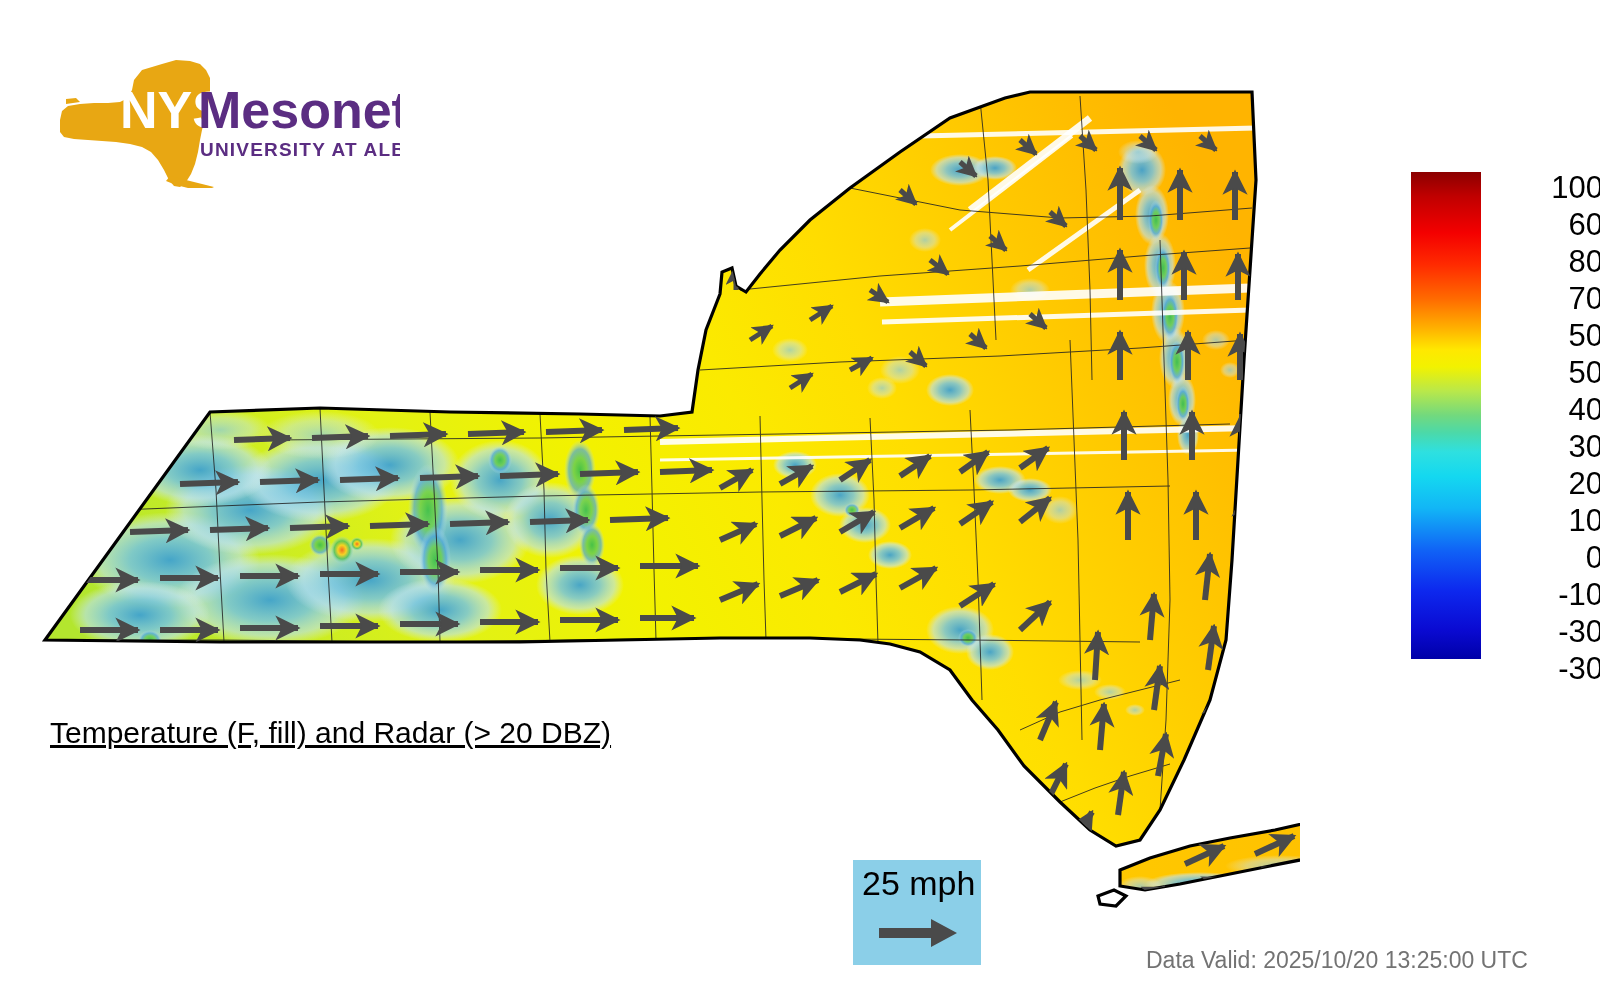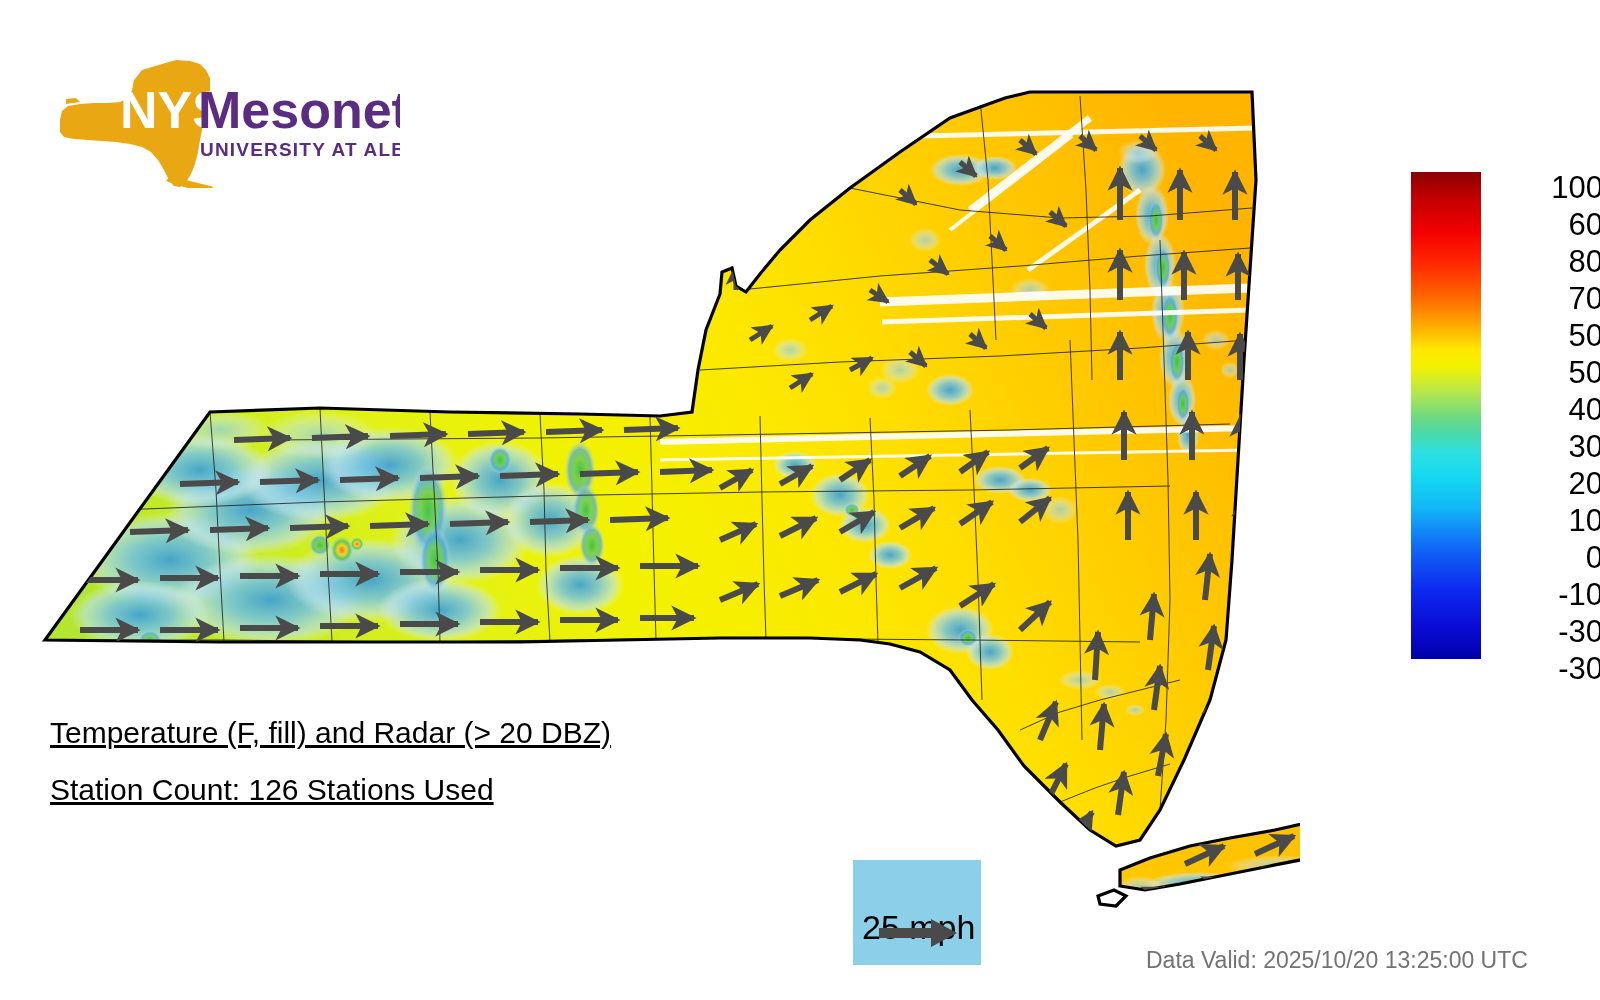--- a/index.html
+++ b/index.html
@@ -87,21 +87,20 @@
   
   #wind-legend {
     position: absolute; left: 853px; top: 860px;
     width: 128px; height: 105px;
     background: #8bcfe8;
   }
   #wind-legend-label {
     position: absolute; left: 9px; top: 4px;
     font-size: 34px; line-height: 38px; color: #000;
     white-space: nowrap;
-    margin-top: 44px;
   }
   #wind-legend-arrow {
     position: absolute; left: 26px; top: 56px;
     width: 80px; height: 34px;
   }
 
   
   #data-valid {
     position: absolute; left: 1146px; top: 948px;
     font-size: 23px; line-height: 24px;
@@ -509,21 +508,20 @@
     <div class="cb-tick" style="top:347px">10</div>
     <div class="cb-tick" style="top:384px">0</div>
     <div class="cb-tick" style="top:421px">-10</div>
     <div class="cb-tick" style="top:458px">-30</div>
     <div class="cb-tick" style="top:495px">-30</div>
   </div>
 </div>
 
 <div id="caption">
   <div class="cap-line">Temperature (F, fill) and Radar (&gt; 20 DBZ)</div>
-  <div class="cap-line">Station Count: 126 Stations Used</div>
 </div>
 
 <div id="wind-legend">
   <div id="wind-legend-label">25 mph</div>
   <svg id="wind-legend-arrow" viewBox="0 0 80 34">
     <path d="M0 12 L52 12 L52 3 L78 17 L52 31 L52 22 L0 22 Z" fill="#4a4a4a"></path>
   </svg>
 </div>
 
 <div id="data-valid">Data Valid: 2025/10/20 13:25:00 UTC</div>

